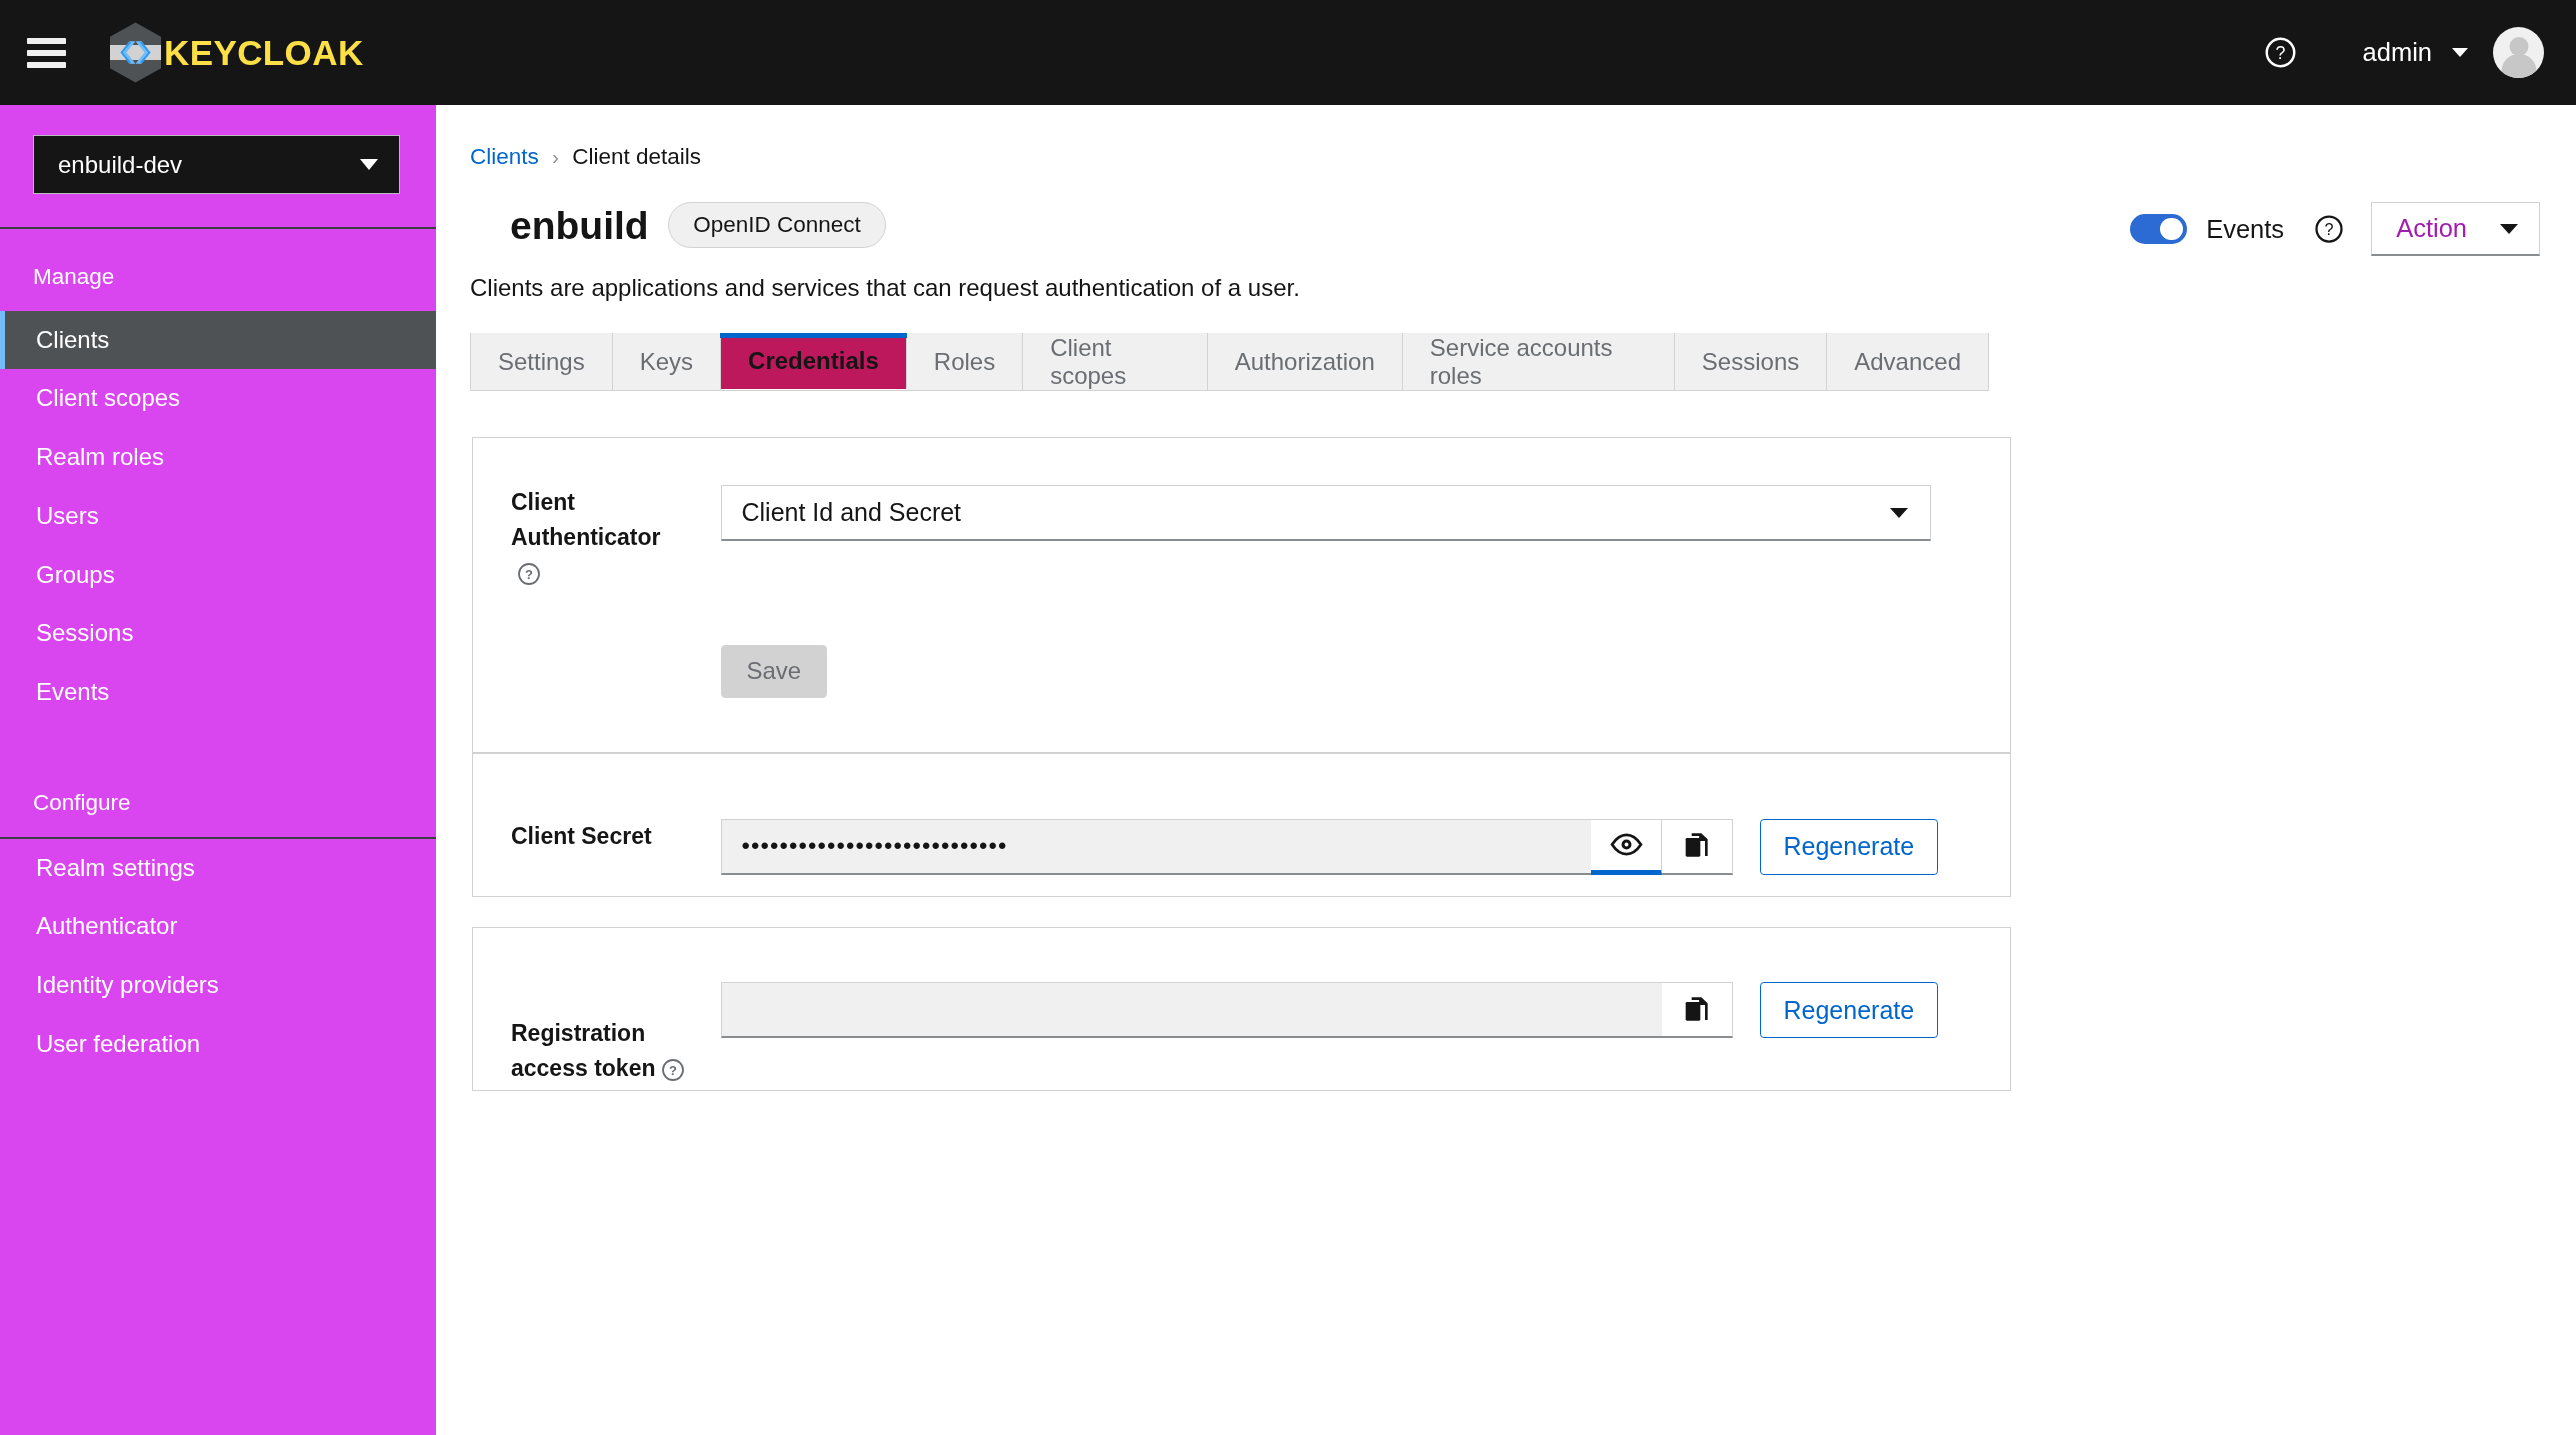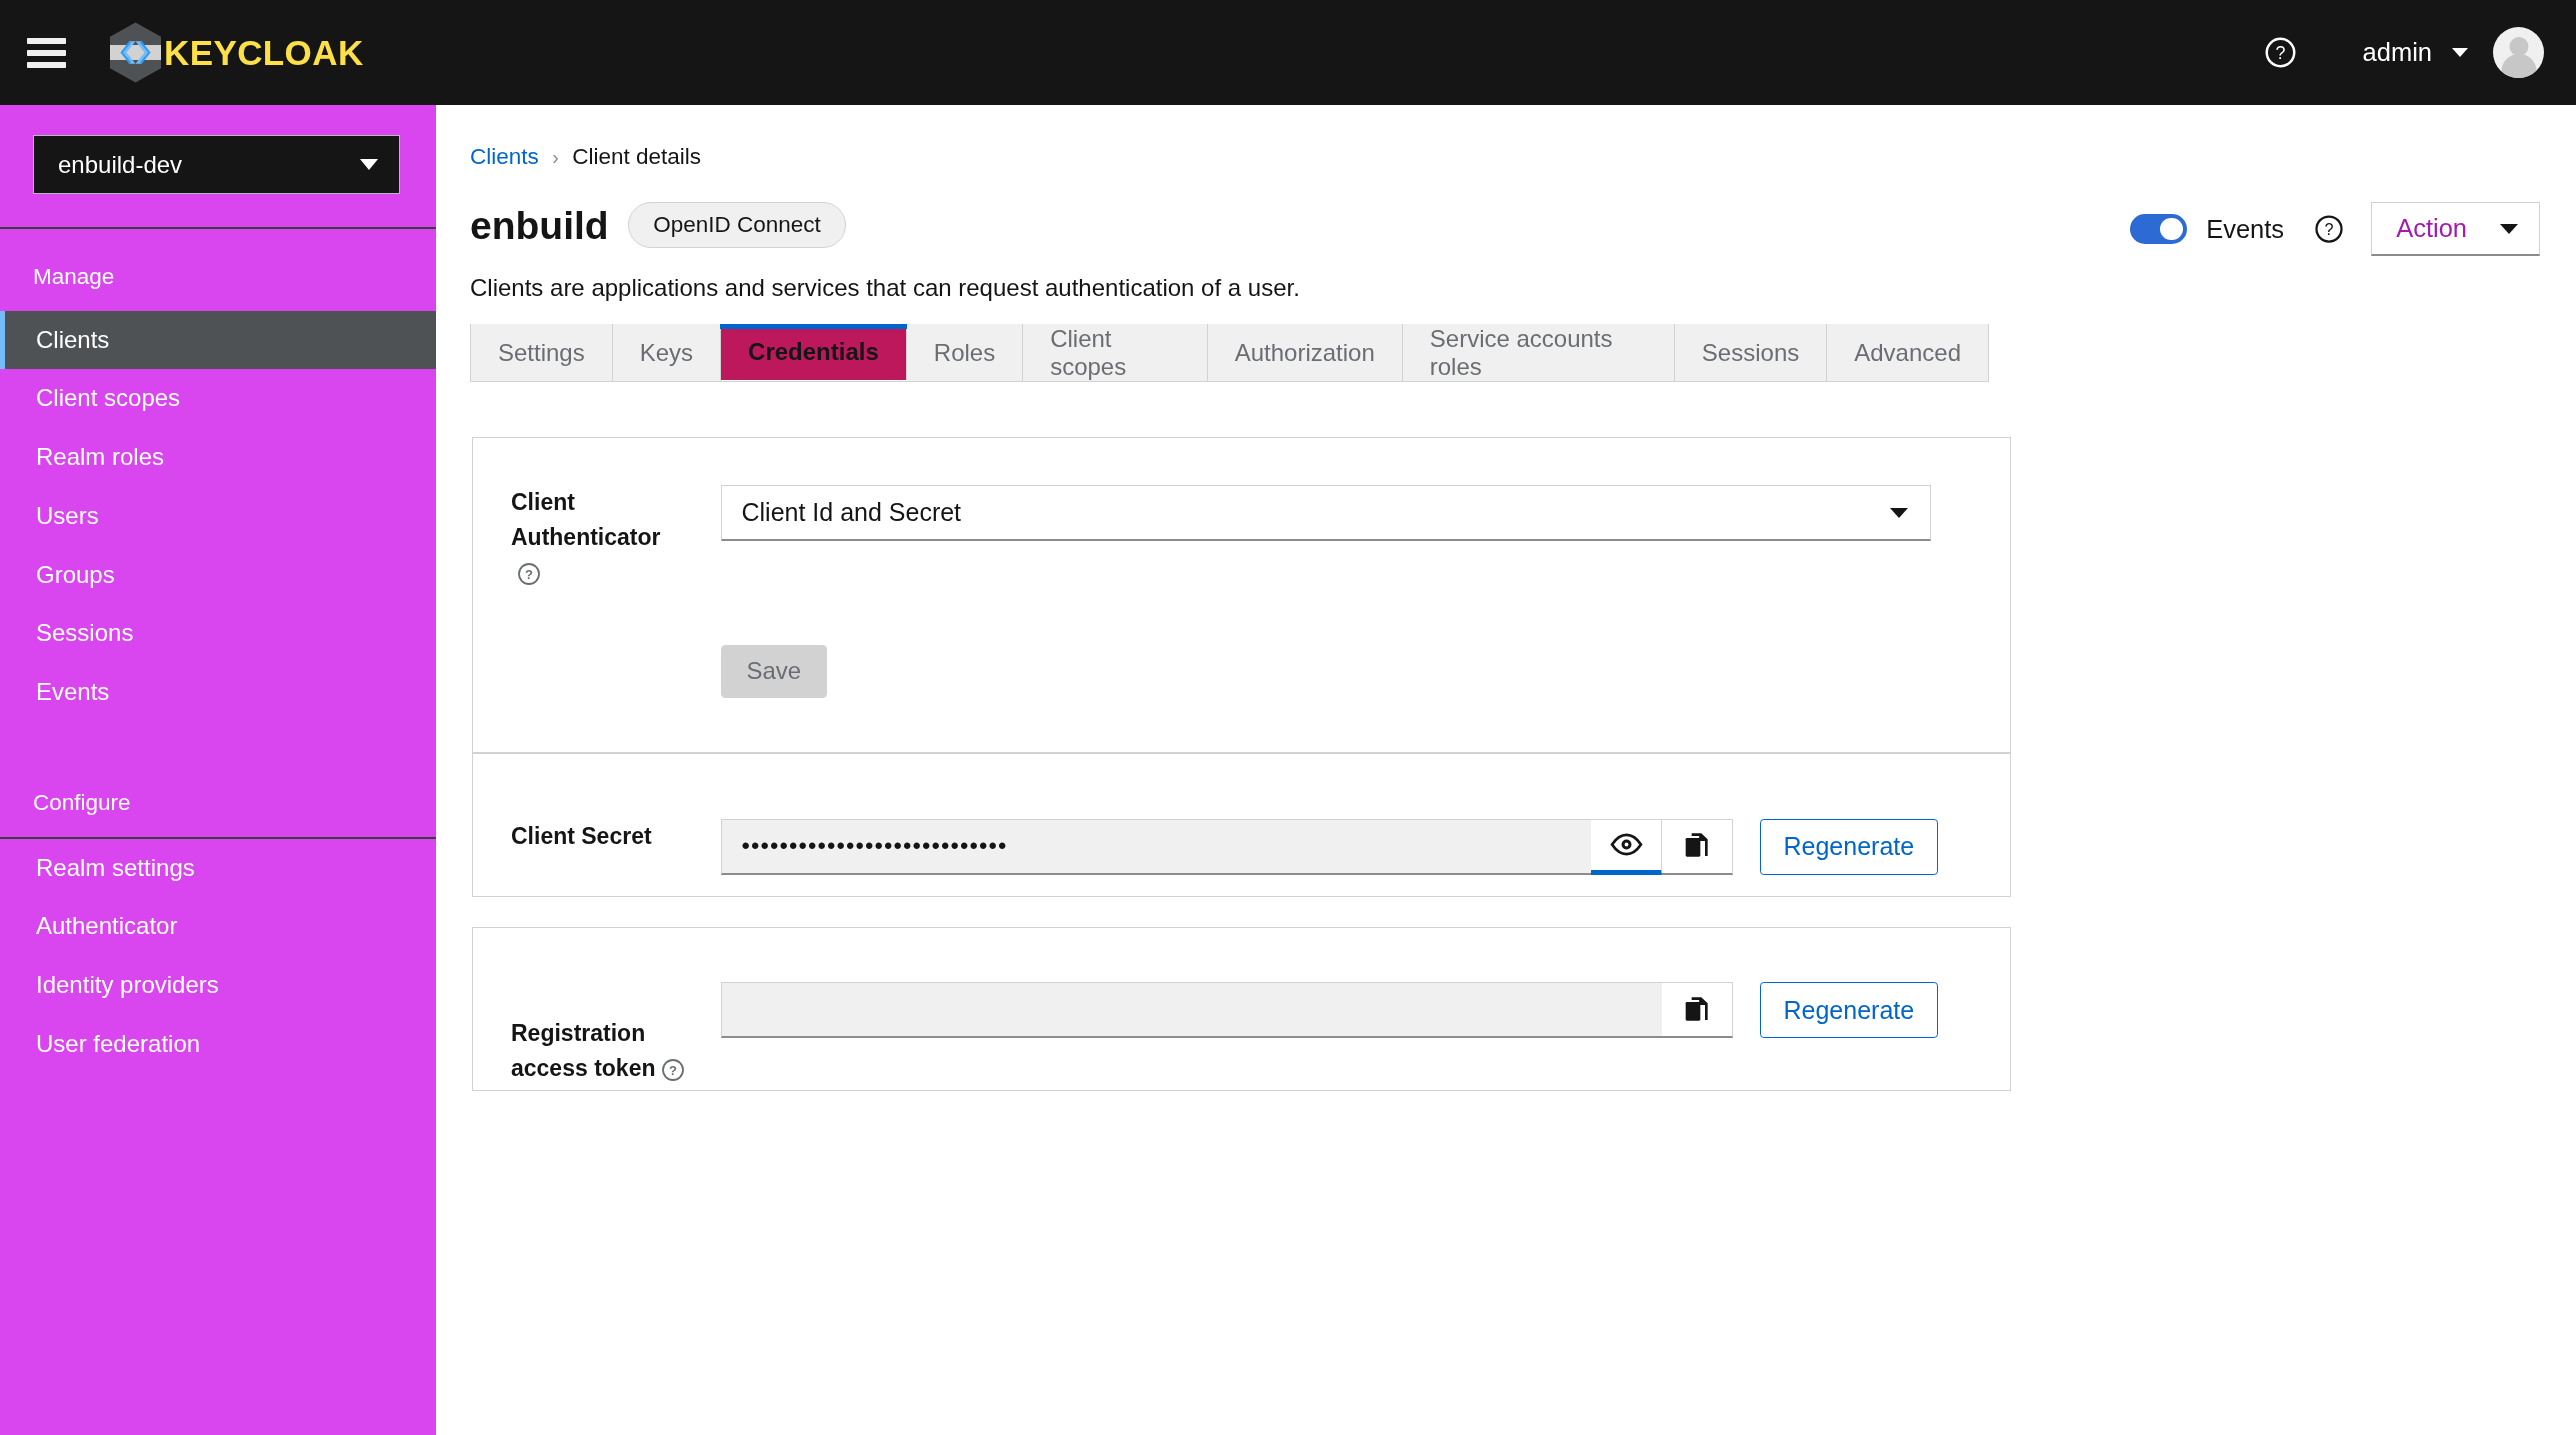--- a/index.html
+++ b/index.html
@@ -124,20 +124,21 @@
     display: flex; align-items: center; gap: 13.5px;
     padding: 39px 0 0 34px; font-size: 22.5px;
   }
   .crumb-link { color: #0066cc; cursor: pointer; }
   .crumb-sep { color: #8a8d90; font-size: 19.5px; }
   .crumb-current { color: #151515; }
 
   .title-row {
     display: flex; align-items: flex-start;
     padding: 32px 0 0 34px;
+    margin-left: 40px;
   }
   .title-left { display: flex; align-items: center; gap: 19.5px; }
   .page-title { font-size: 39px; font-weight: 700; color: #151515; line-height: 1; }
   .type-badge {
     background: #f0f0f0; border: 1.5px solid #d2d2d2;
     border-radius: 33px; padding: 9px 24px;
     font-size: 22.5px; color: #151515; white-space: nowrap;
   }
   .title-right {
     margin-left: auto; display: flex; align-items: center;
@@ -168,21 +169,21 @@
     border-right: 9px solid transparent;
     border-top: 10.5px solid #151515;
   }
 
   .subtitle {
     padding: 18px 0 0 34px; font-size: 24px; color: #151515;
   }
 
   
   .tabs {
-    display: flex; margin: 22px 0 0 34px; width: 1519px;
+    display: flex; margin: 31px 0 0 34px; width: 1519px;
     border-bottom: 1.5px solid #d2d2d2;
   }
   .tab {
     background: #f0f0f0; border-right: 1.5px solid #d2d2d2;
     padding: 0 27px; height: 57px;
     display: flex; align-items: center; justify-content: center;
     font-size: 24px; color: #6a6e73; cursor: pointer;
     position: relative;
   }
   .tab:first-child { border-left: 1.5px solid #d2d2d2; }

